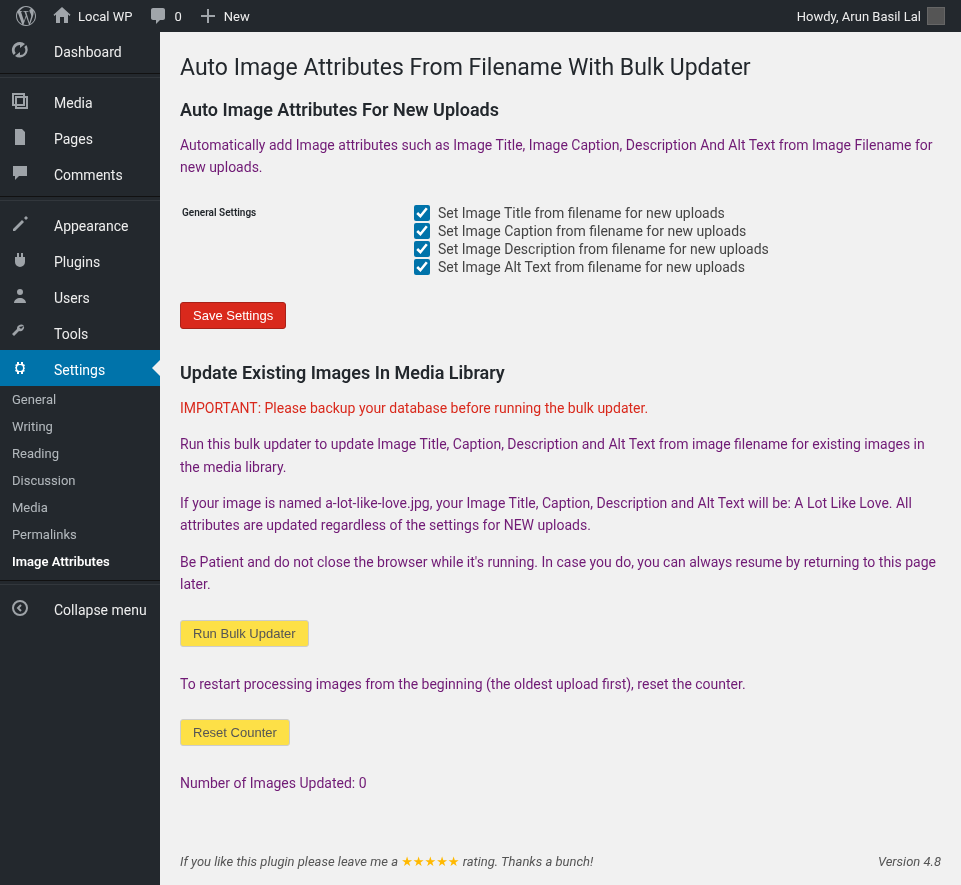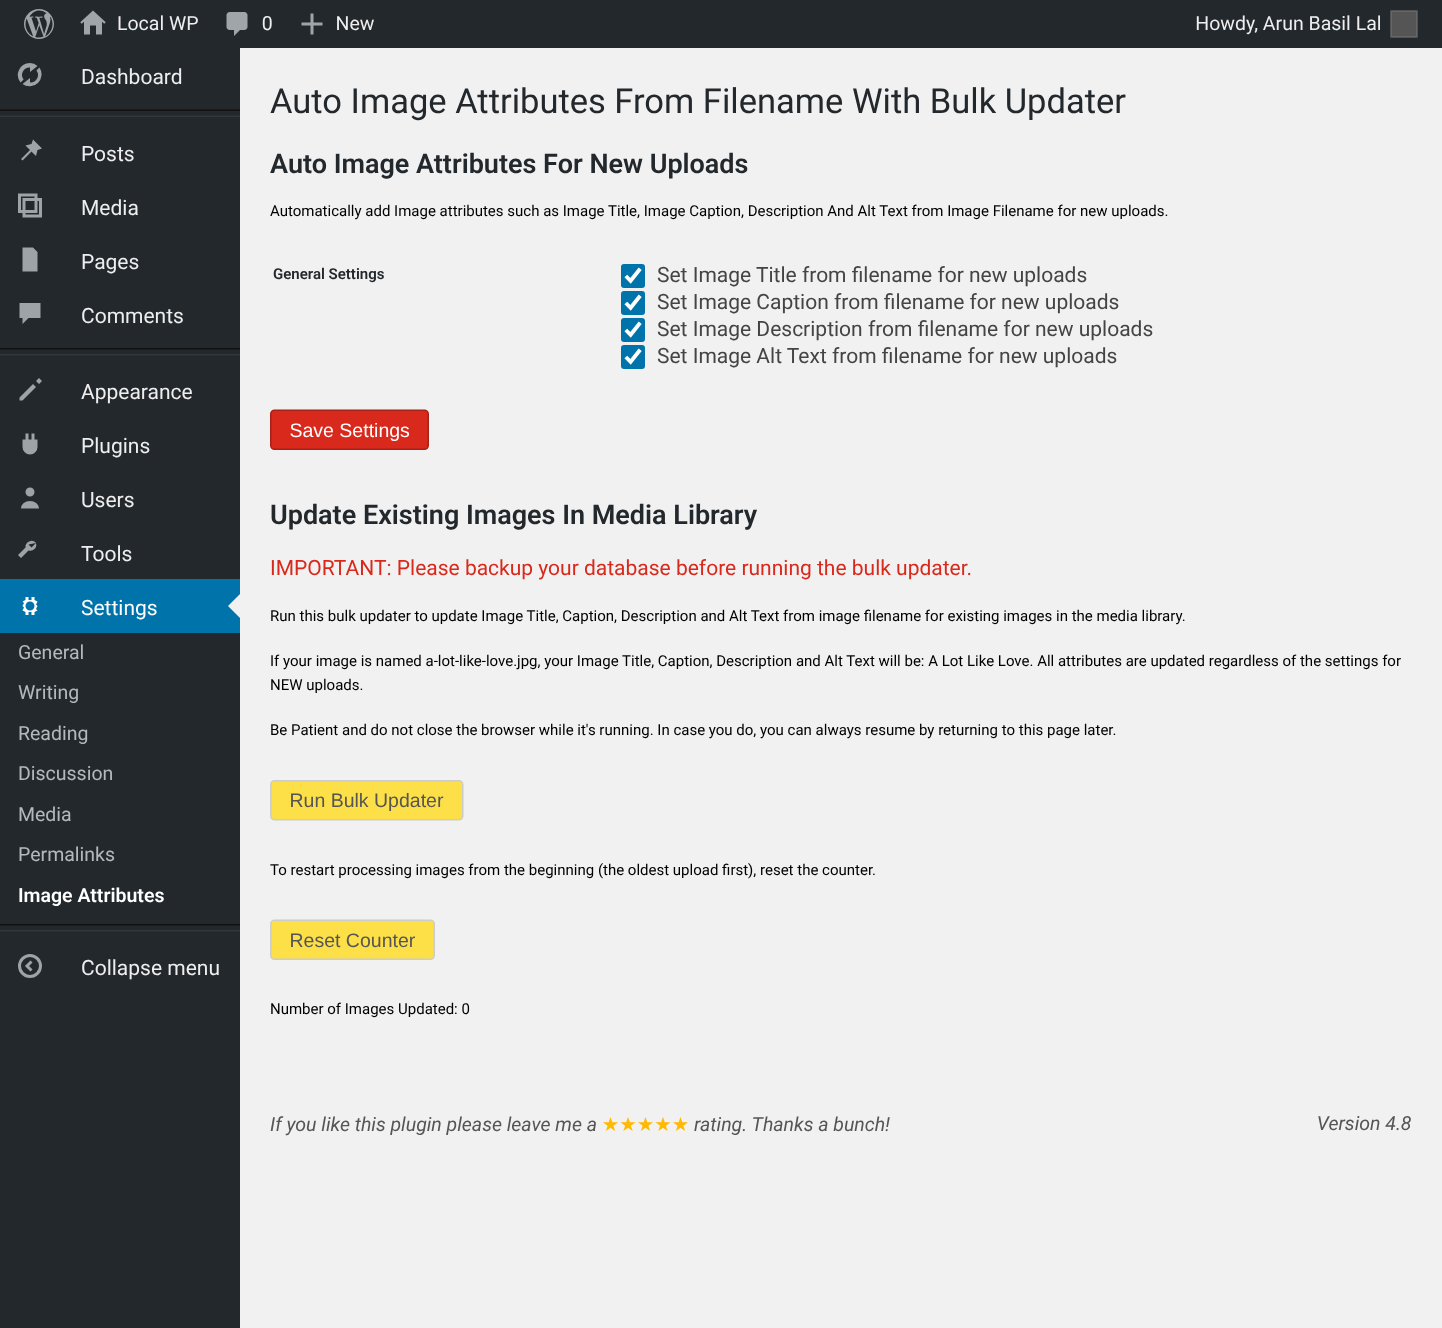--- a/index.html
+++ b/index.html
@@ -16,21 +16,21 @@
 .menu-item.active::after{content:"";position:absolute;right:0;top:50%;transform:translateY(-50%);border:8px solid transparent;border-right-color:#f1f1f1}
 .menu-ico{width:20px;height:20px;display:flex;align-items:center;justify-content:center}
 .menu-ico svg{width:20px;height:20px;fill:rgba(240,245,250,0.6)}
 .menu-item.active .menu-ico svg{fill:#fff}
 .menu-sep{height:5px;border-top:1px solid #111;border-bottom:1px solid #32373c;margin:5px 0}
 .sub-item{padding:6px 12px;color:rgba(240,245,250,0.7);cursor:pointer;font-size:13px}
 .sub-item.active{color:#fff;font-weight:600}
 #main{margin-left:160px;margin-top:32px;padding:10px 20px 40px;height:853px;overflow-y:auto}
 h1{font-size:23px;font-weight:400;color:#23282d;margin:12px 0 18px}
 h2{font-size:18px;font-weight:600;color:#23282d;margin:8px 0 14px}
-p{margin:8px 0 14px;line-height:1.6;color:#000000;font-size:10px}
+p{margin:8px 0 14px;line-height:1.6;color:#701a75;font-size:14px}
 .form-table{width:100%;margin-top:10px}
 .form-table th{text-align:left;width:220px;vertical-align:top;padding:12px 10px 12px 0;font-weight:600;font-size:10px;color:#23282d}
 .form-table td{padding:8px 10px}
 .cb-row{display:flex;align-items:flex-start;gap:8px;margin:2px 0;font-size:14px;color:#444}
 .cb-row input{width:16px;height:16px;accent-color:#0073aa}
 .btn-primary{background:#d9291c;border:1px solid #a82118;color:#fff;padding:5px 12px;border-radius:3px;cursor:pointer;font-size:13px;margin:15px 0 25px}
 .btn-secondary{background:#fde047;border:1px solid #ccc;color:#555;padding:5px 12px;border-radius:3px;cursor:pointer;font-size:13px;margin:10px 0 18px}
 .warn{color:#d9291c;font-size:14px}
 #footer{margin-top:60px;display:flex;justify-content:space-between;color:#555;font-size:13px;font-style:italic}
 #footer a{color:#0073aa;text-decoration:none}
@@ -87,28 +87,20 @@
         <svg viewBox="0 0 20 20">
           <path d="M10 2a8 8 0 00-6.3 13l2-2A5 5 0 0110 5v3l5-4a8 8 0 00-5-2zm6.3 3l-2 2A5 5 0 0110 15v-3l-5 4a8 8 0 0011.3-11z"></path>
         </svg>
       </span>
       <span>Dashboard</span>
     </div>
   <div class="menu-sep"></div>
   <div class="menu-item">
       <span class="menu-ico">
         <svg viewBox="0 0 20 20">
-          <path d="M12 2l6 6-3 1-1 4-3-3-6 6-1-1 6-6-3-3 4-1z"></path>
-        </svg>
-      </span>
-      <span>Posts</span>
-    </div>
-  <div class="menu-item">
-      <span class="menu-ico">
-        <svg viewBox="0 0 20 20">
           <path d="M3 3h11v11H3zM6 6h11v11H6z" fill="none" stroke="rgba(240,245,250,0.6)" stroke-width="2"></path>
         </svg>
       </span>
       <span>Media</span>
     </div>
   <div class="menu-item">
       <span class="menu-ico">
         <svg viewBox="0 0 20 20">
           <path d="M5 2h7l3 3v13H5zM7 4h4v3h3v9H7z"></path>
         </svg>

